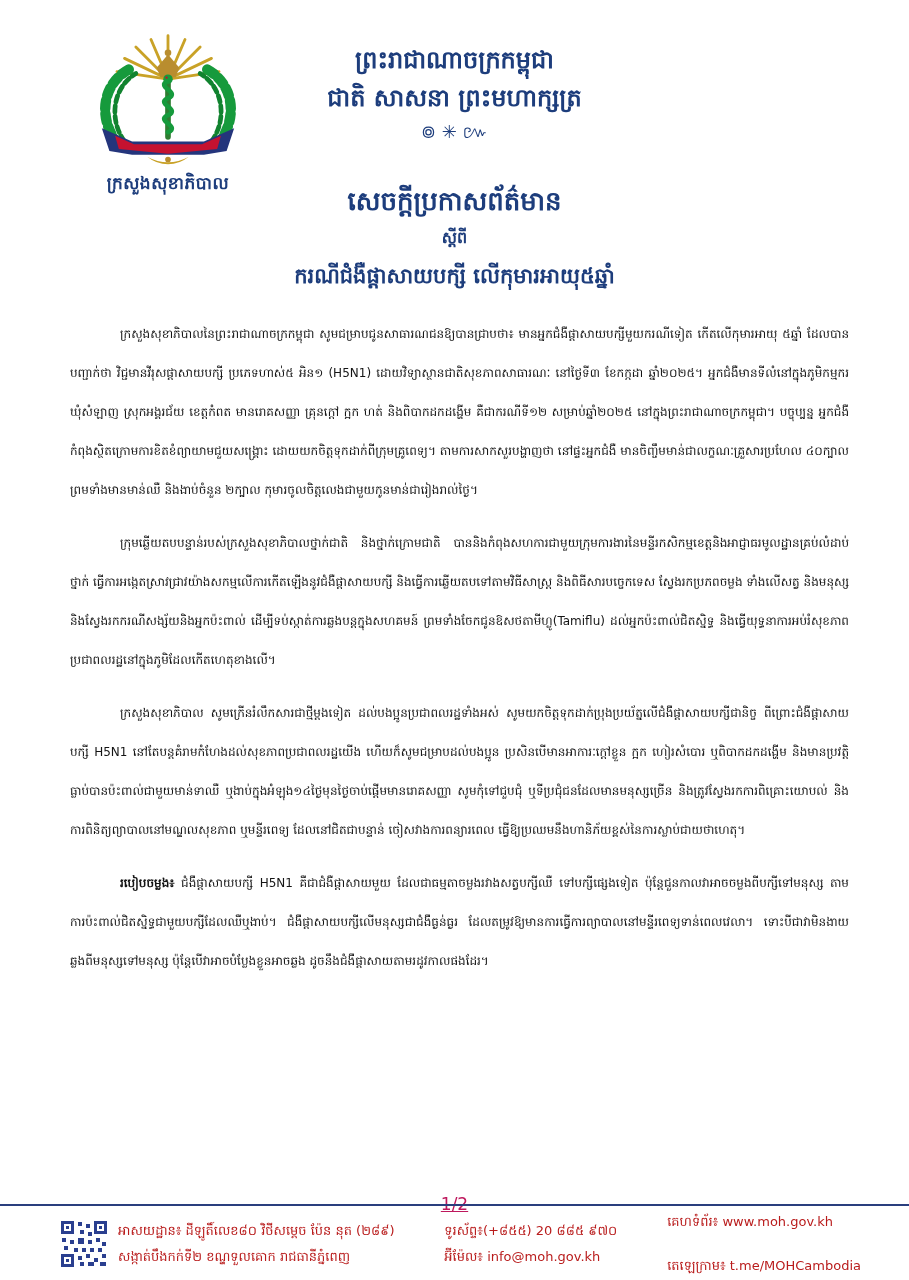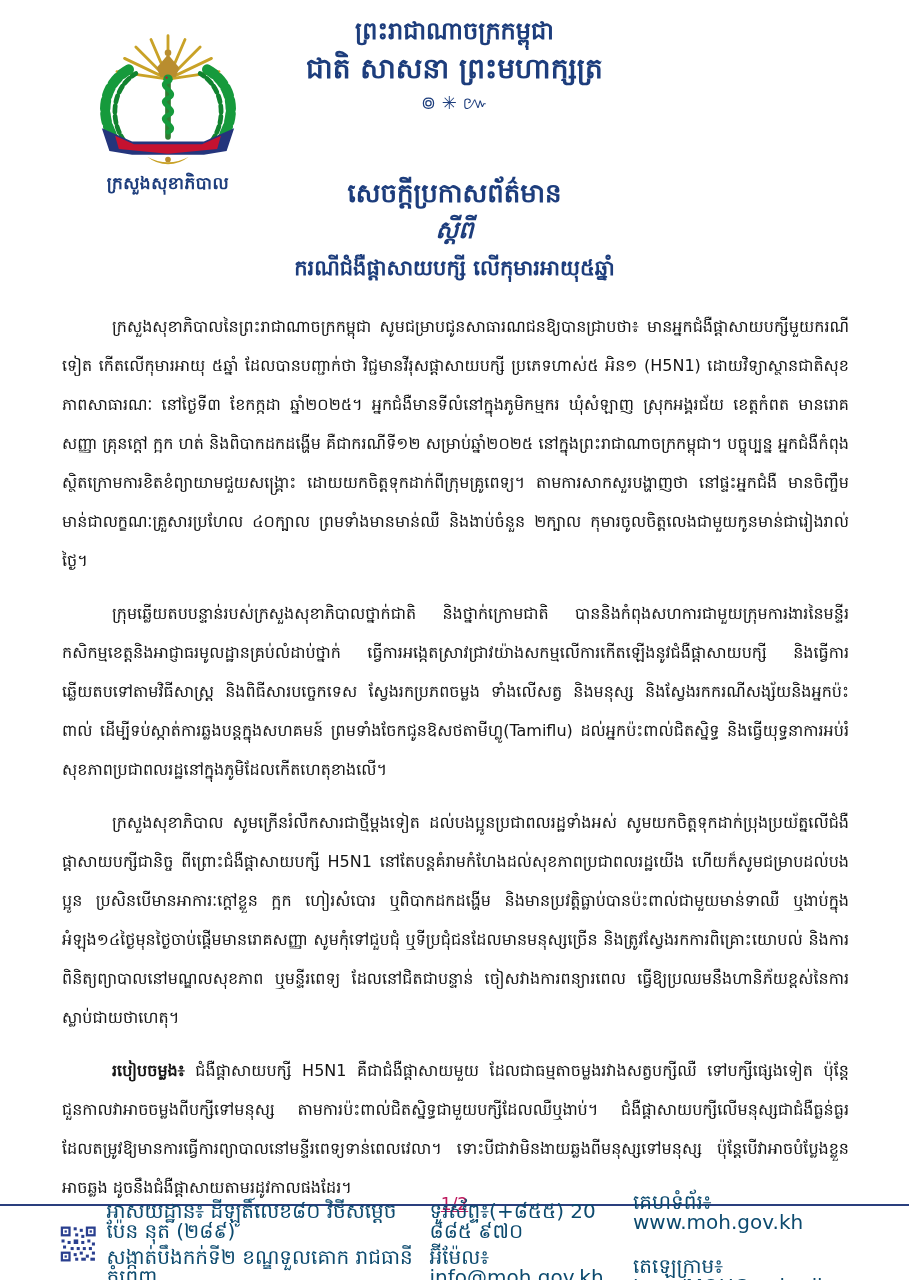--- a/index.html
+++ b/index.html
@@ -7,47 +7,47 @@
     width:909px;height:1280px;position:relative;background:#ffffff;
     margin:0 auto;overflow:hidden;
     font-family:"DejaVu Sans", sans-serif;
   }
   
   .logo-block{position:absolute;left:58px;top:30px;width:220px;text-align:center;}
   .logo-emblem{display:block;margin:0 auto;}
   .ministry-caption{
     margin-top:4px;font-size:17px;font-weight:bold;color:#1d3d7c;letter-spacing:.5px;
   }
-  .header-text{padding-top:13px;text-align:center;color:#1d3d7c;}
+  .header-text{padding-top:42px;text-align:center;color:#1d3d7c;}
   .kingdom-line{font-size:24px;font-weight:bold;line-height:36px;}
-  .motto-line{font-size:28px;font-weight:bold;line-height:40px;text-align:center;}
+  .motto-line{font-size:24px;font-weight:bold;line-height:40px;text-align:center;}
   .ornament-line{font-size:18px;line-height:28px;color:#1d3d7c;}
   
-  .title-block{margin-top:58px;text-align:center;color:#1d3d7c;}
+  .title-block{margin-top:37px;text-align:center;color:#1d3d7c;}
   .title-line1{font-size:26px;font-weight:bold;line-height:36px;}
-  .title-line2{font-size:24px;font-weight:bold;line-height:38px;font-style:italic;}
+  .title-line2{font-size:16px;font-weight:bold;line-height:38px;}
   .title-line3{font-size:21px;font-weight:bold;line-height:38px;}
   
   .body-text{margin:20px 60px 0 62px;color:#141414;}
   .body-text p{
-    font-size:16px;line-height:39px;text-align:justify;text-indent:50px;
-    margin:0 0 14px 0;
+    font-size:12px;line-height:39px;text-align:justify;text-indent:50px;
+    margin:0 0 14px 8px;
   }
   .lead-bold{font-weight:bold;}
   
   .page-number{
     position:absolute;left:0;right:0;bottom:66px;text-align:center;
     font-size:17px;color:#be185d;text-decoration:underline;
   }
   .footer{
     position:absolute;left:0;right:0;bottom:0;height:64px;
     border-top:2px solid #2a3f7e;
     padding:6px 48px 4px 60px;box-sizing:content-box;
     display:flex;align-items:center;justify-content:space-between;
-    color:#0c4a6e;font-size:20px;
+    color:#b91c1c;font-size:13px;
   }
   .footer-col{display:flex;align-items:center;gap:10px;}
   .footer-lines{display:flex;flex-direction:column;gap:6px;line-height:20px;}
   .footer-col.right .footer-lines{align-items:flex-start;gap:24px;}
 </style>
 </head>
 <body>
 
 <div class="page">
 

